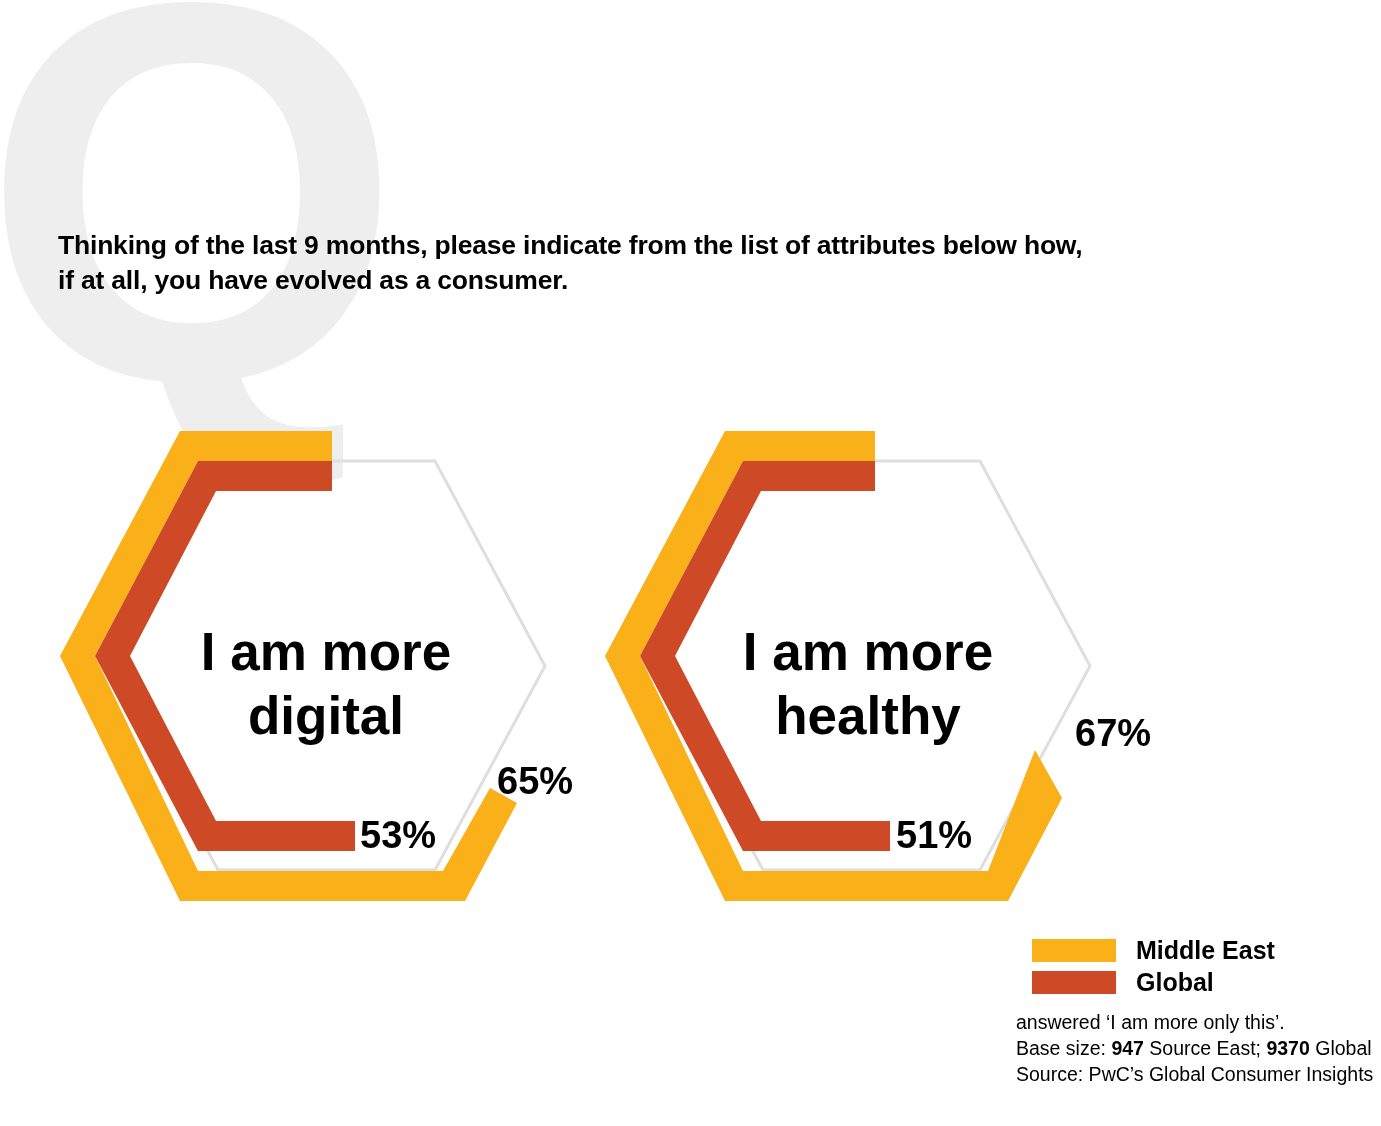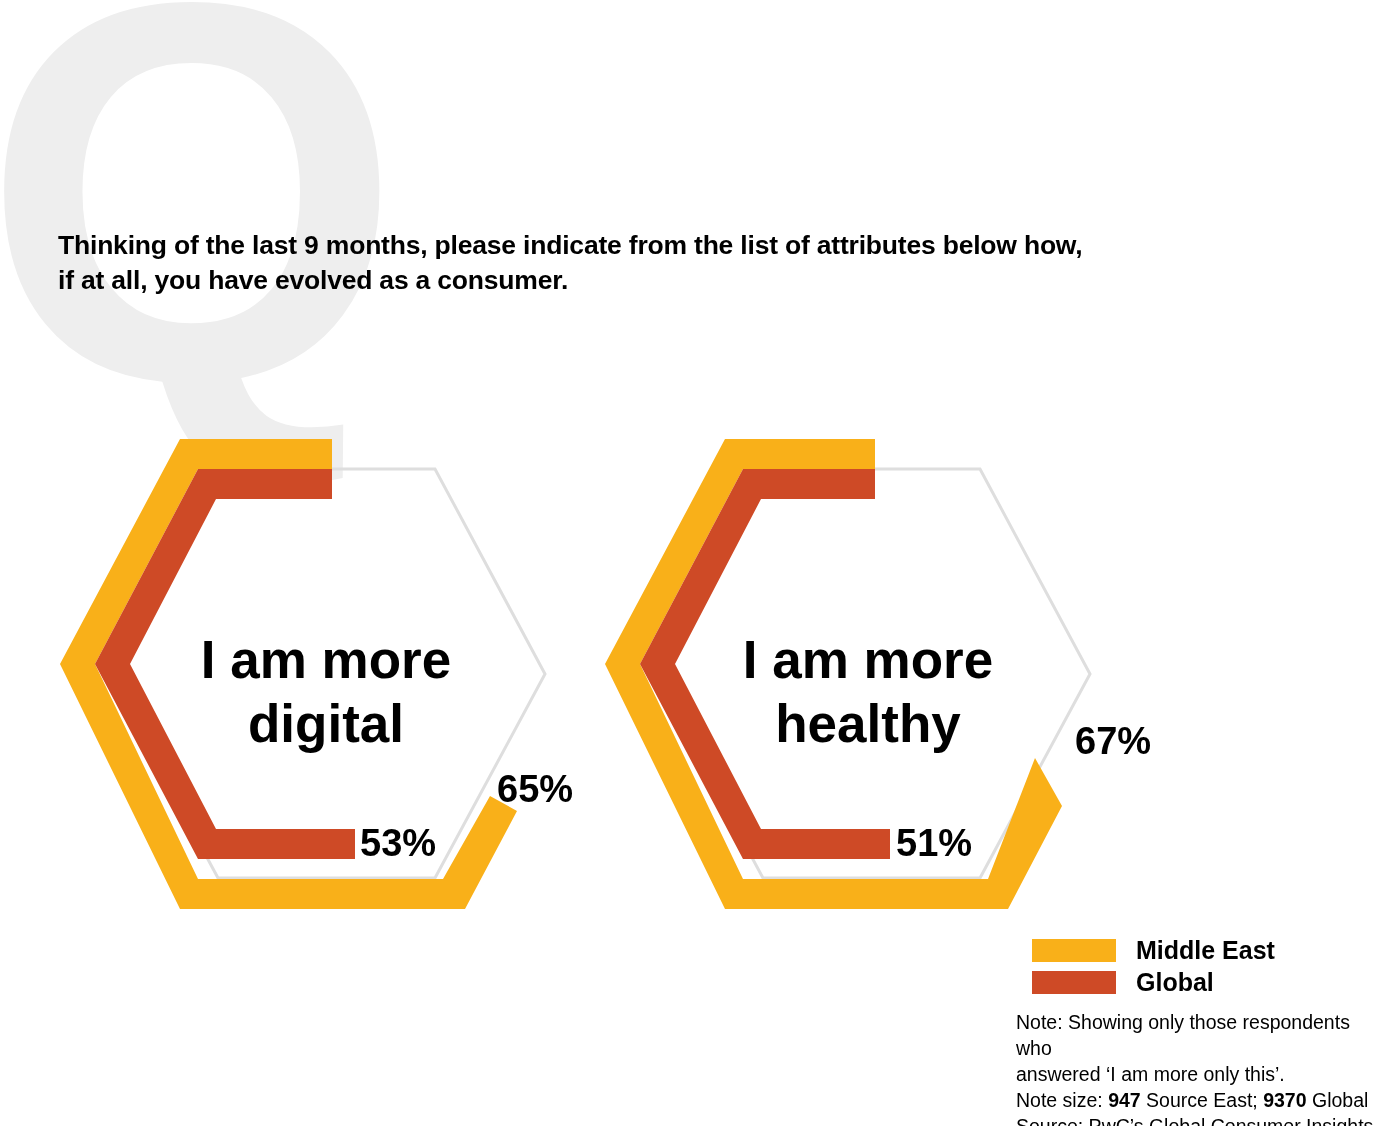--- a/index.html
+++ b/index.html
@@ -39,21 +39,21 @@
     font-size: 26.5px;
     font-weight: bold;
     line-height: 1.32;
     letter-spacing: -0.2px;
   }
 
   
   #hex-area {
     position: absolute;
     left: 0;
-    top: 16px;
+    top: 8px;
     width: 1381px;
     height: 1018px;
     pointer-events: none;
   }
   #hex-area svg { display: block; }
 
   .hex-center-label {
     font-family: "Liberation Sans", sans-serif;
     font-weight: bold;
     font-size: 53px;
@@ -206,18 +206,17 @@
     <div class="legend-swatch" style="background:#F9B019"></div>
     <div class="legend-text">Middle East</div>
   </div>
   <div class="legend-row">
     <div class="legend-swatch" style="background:#CE4A26"></div>
     <div class="legend-text">Global</div>
   </div>
 </div>
 
 <div id="footnote">
-  <div>Note: Showing only those respondents who</div>
   <div>answered ‘I am more only this’.</div>
-  <div><span>Note size: </span><b>947</b><span> Source East; </span><b>9370</b><span> Global</span></div>
+  <div><span>Base size: </span><b>947</b><span> Source East; </span><b>9370</b><span> Global</span></div>
   <div>Source: PwC’s Global Consumer Insights</div>
 
 </div>
 
 </body></html>

